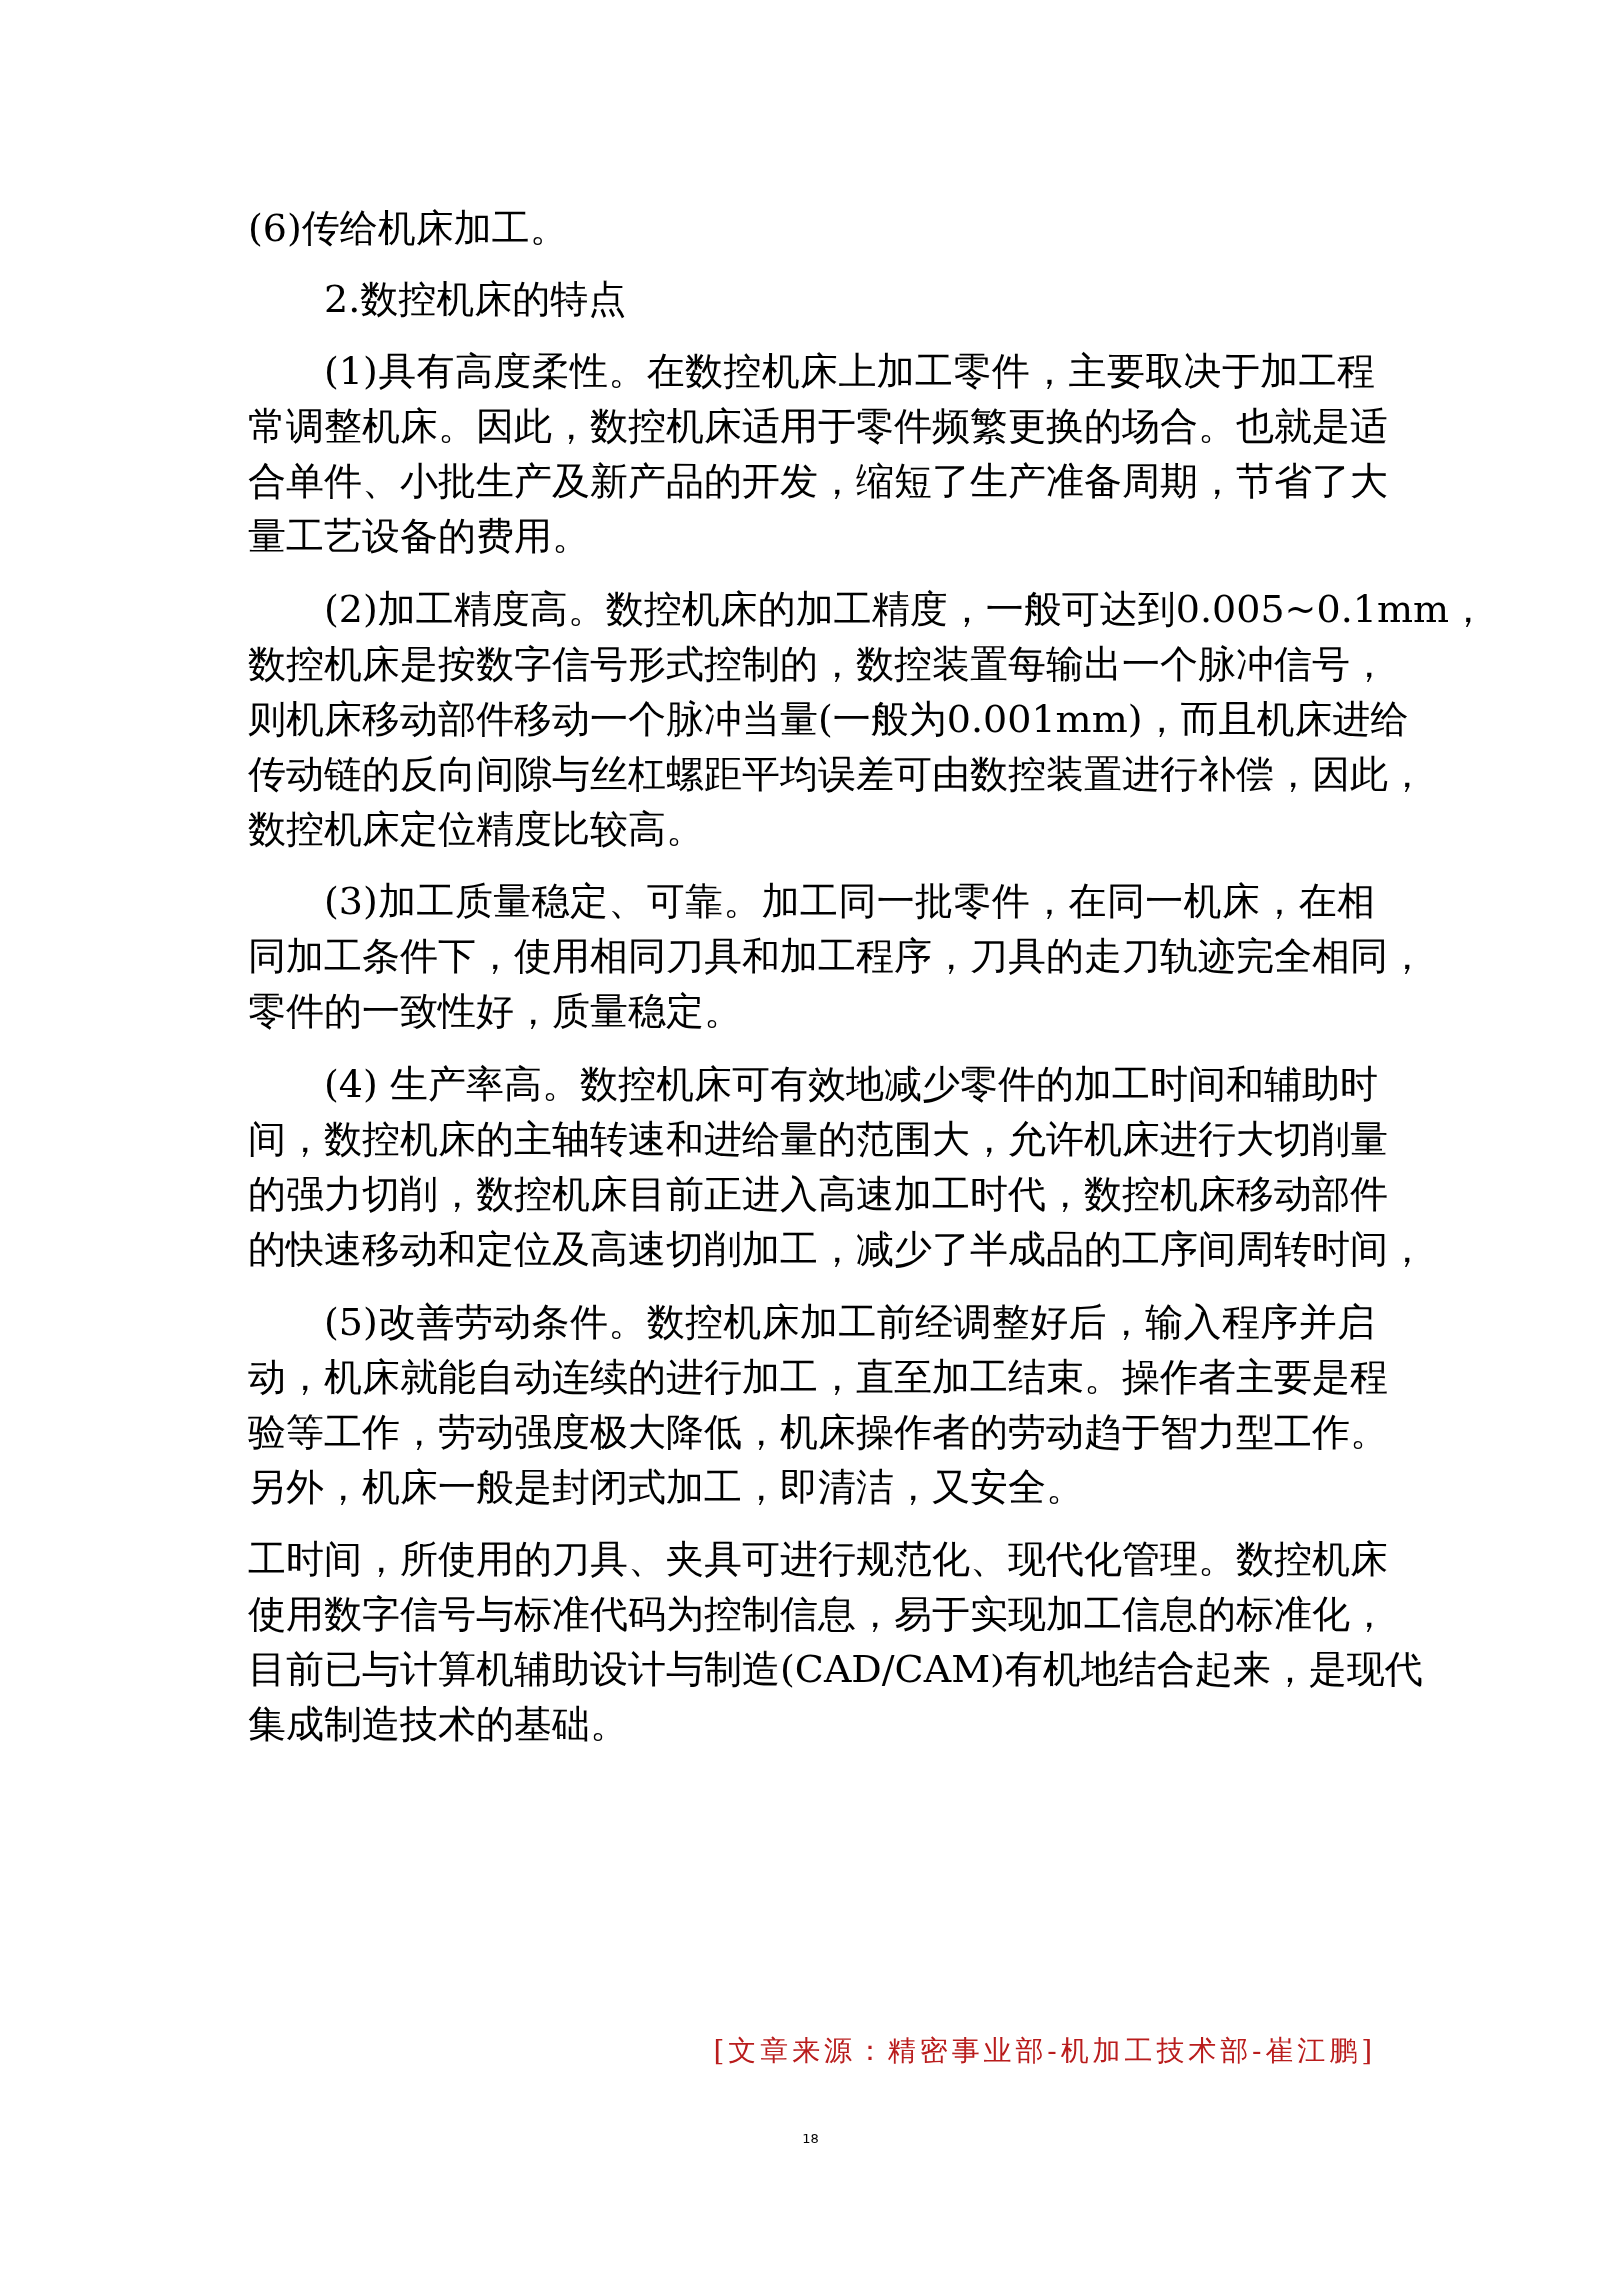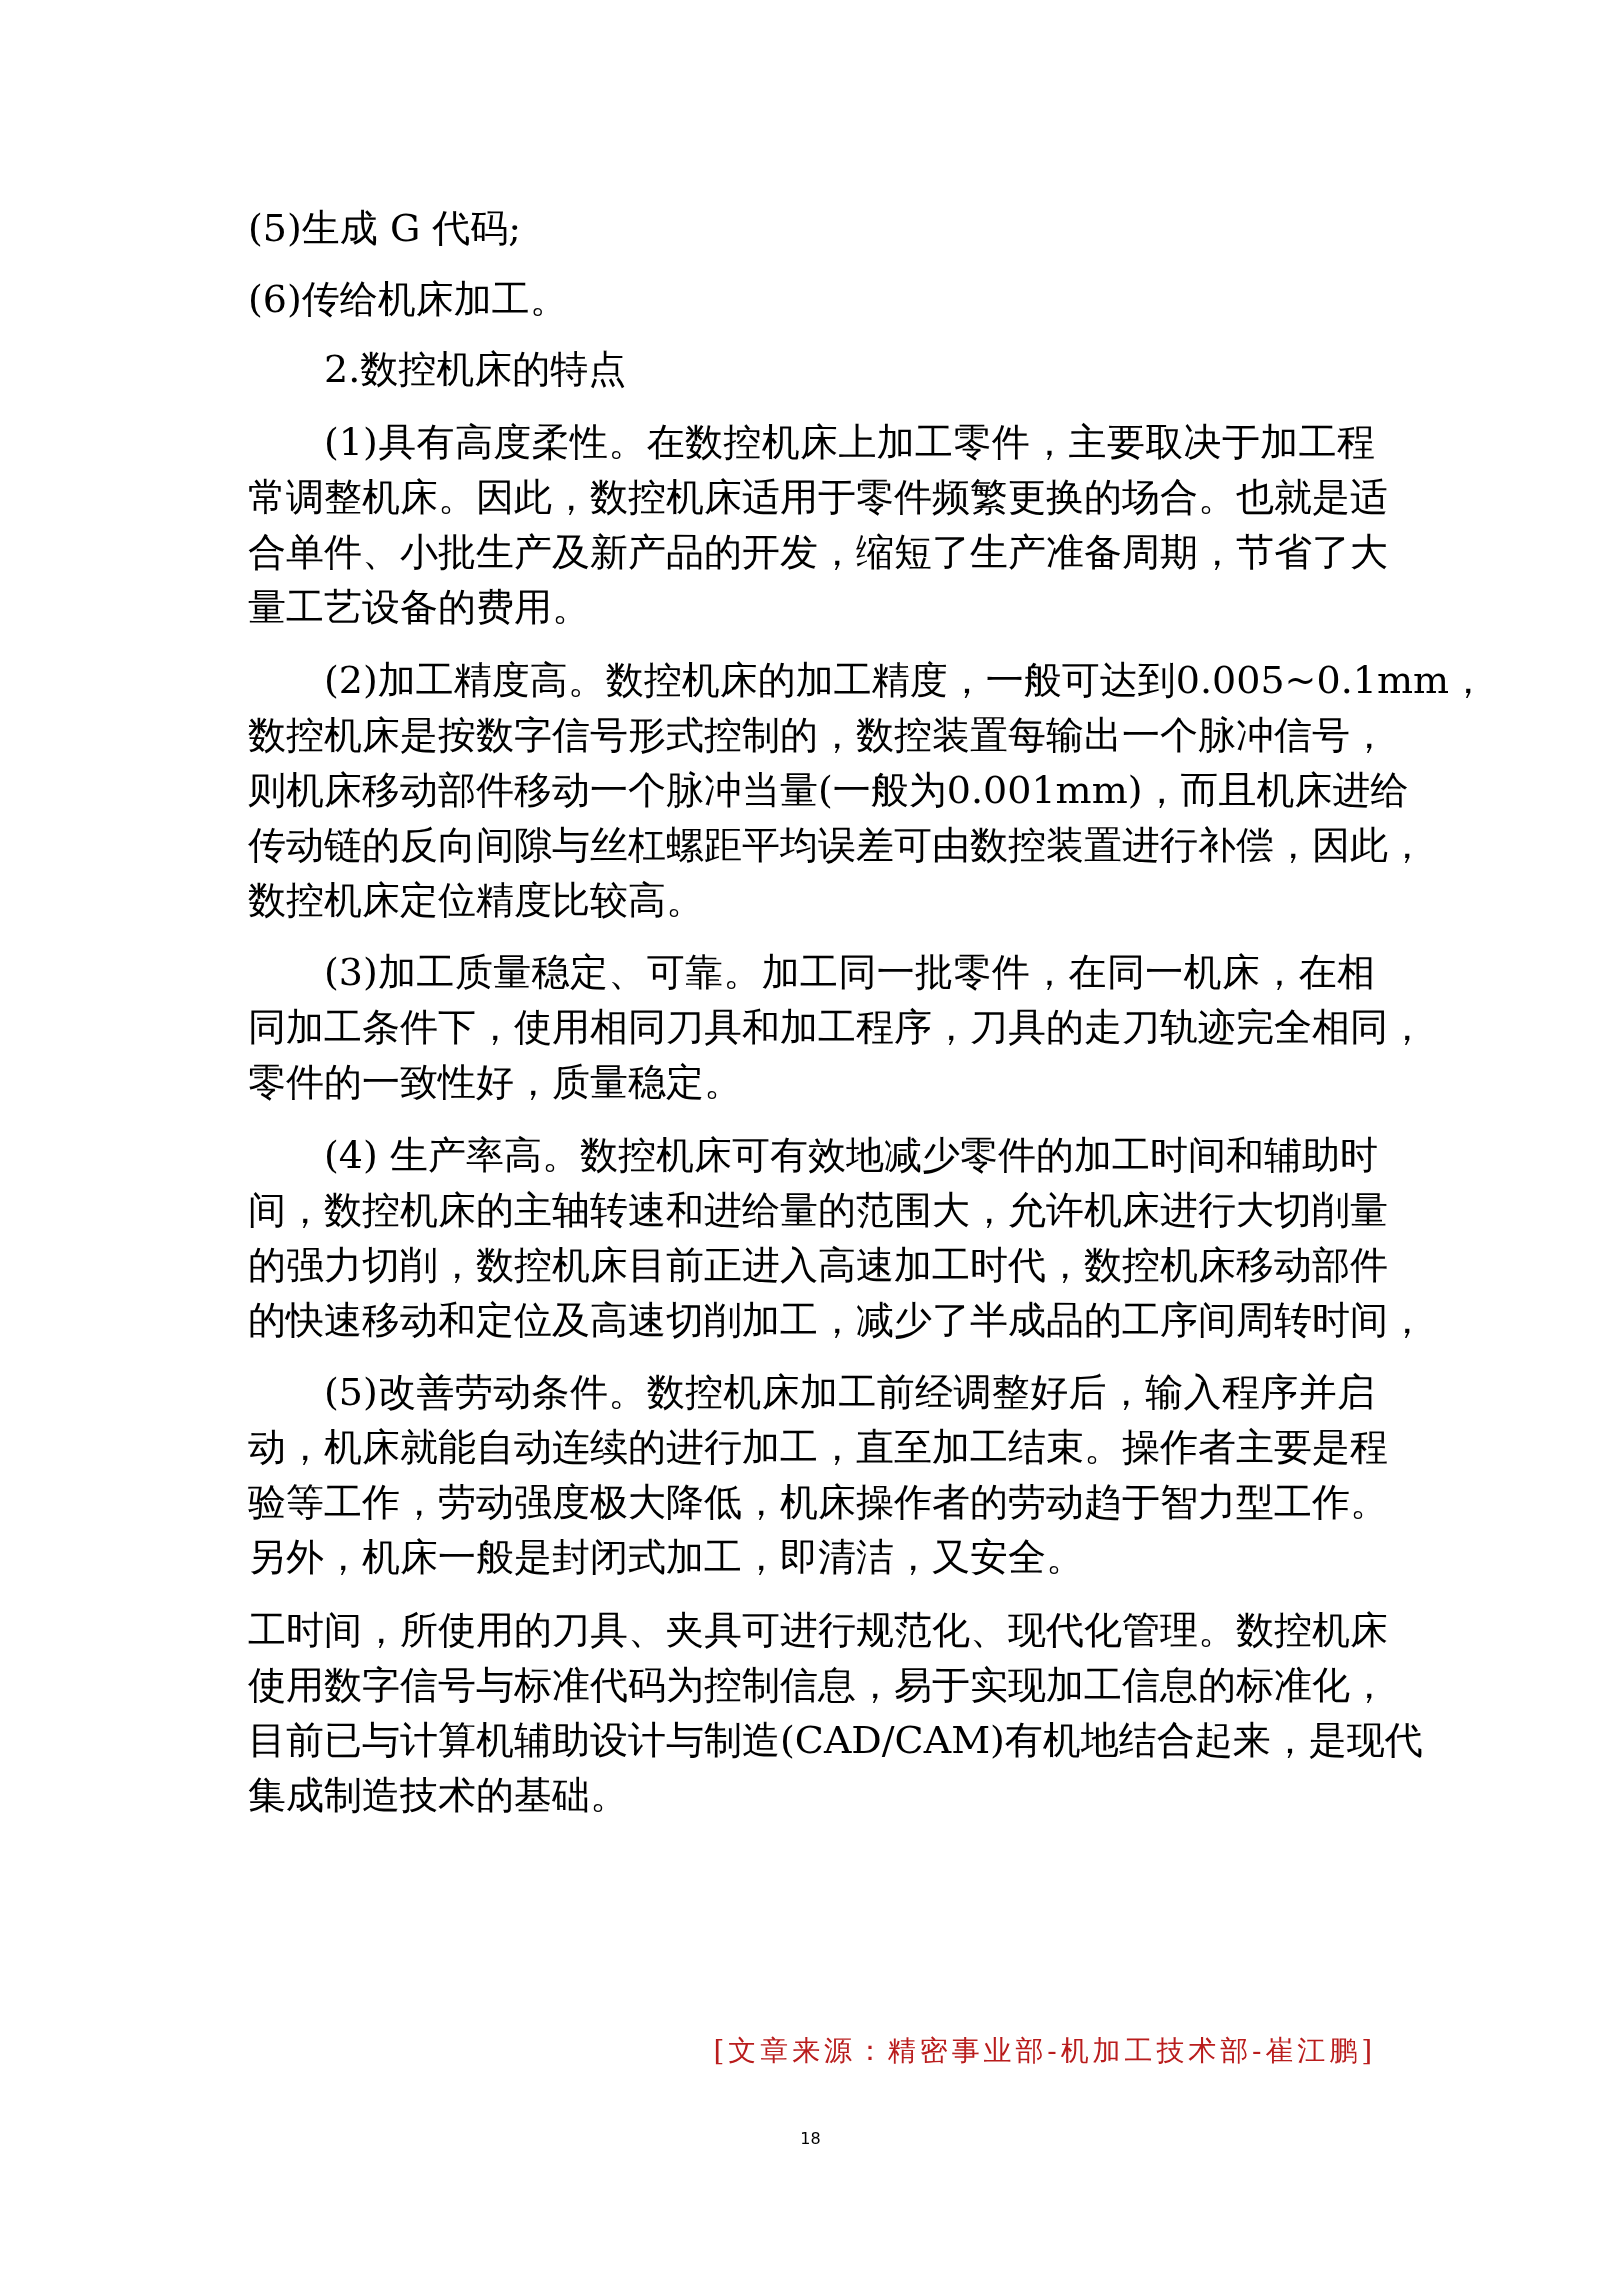--- a/index.html
+++ b/index.html
@@ -55,31 +55,30 @@
       color: #b91c1c;
       white-space: nowrap;
     }
     .page-number {
       position: absolute;
       left: 0;
       width: 1621px;
       top: 2127px;
       text-align: center;
       font-family: "DejaVu Sans", "Liberation Sans", sans-serif;
-      font-size: 16px;
+      font-size: 13px;
       line-height: 23.5px;
       color: #000000;
     }
   </style>
 </head>
 <body>
 
 <div class="page">
 
-  <div class="line list-line">(5)生成 G 代码;</div>
   <div class="line list-line">(6)传给机床加工。</div>
 
   <div class="line heading">2.数控机床的特点</div>
 
   <div class="para">
     <div class="line first justify">(1)具有高度柔性。在数控机床上加工零件，主要取决于加工程</div>
     <div class="line justify">常调整机床。因此，数控机床适用于零件频繁更换的场合。也就是适</div>
     <div class="line justify">合单件、小批生产及新产品的开发，缩短了生产准备周期，节省了大</div>
     <div class="line">量工艺设备的费用。</div>
   </div>

